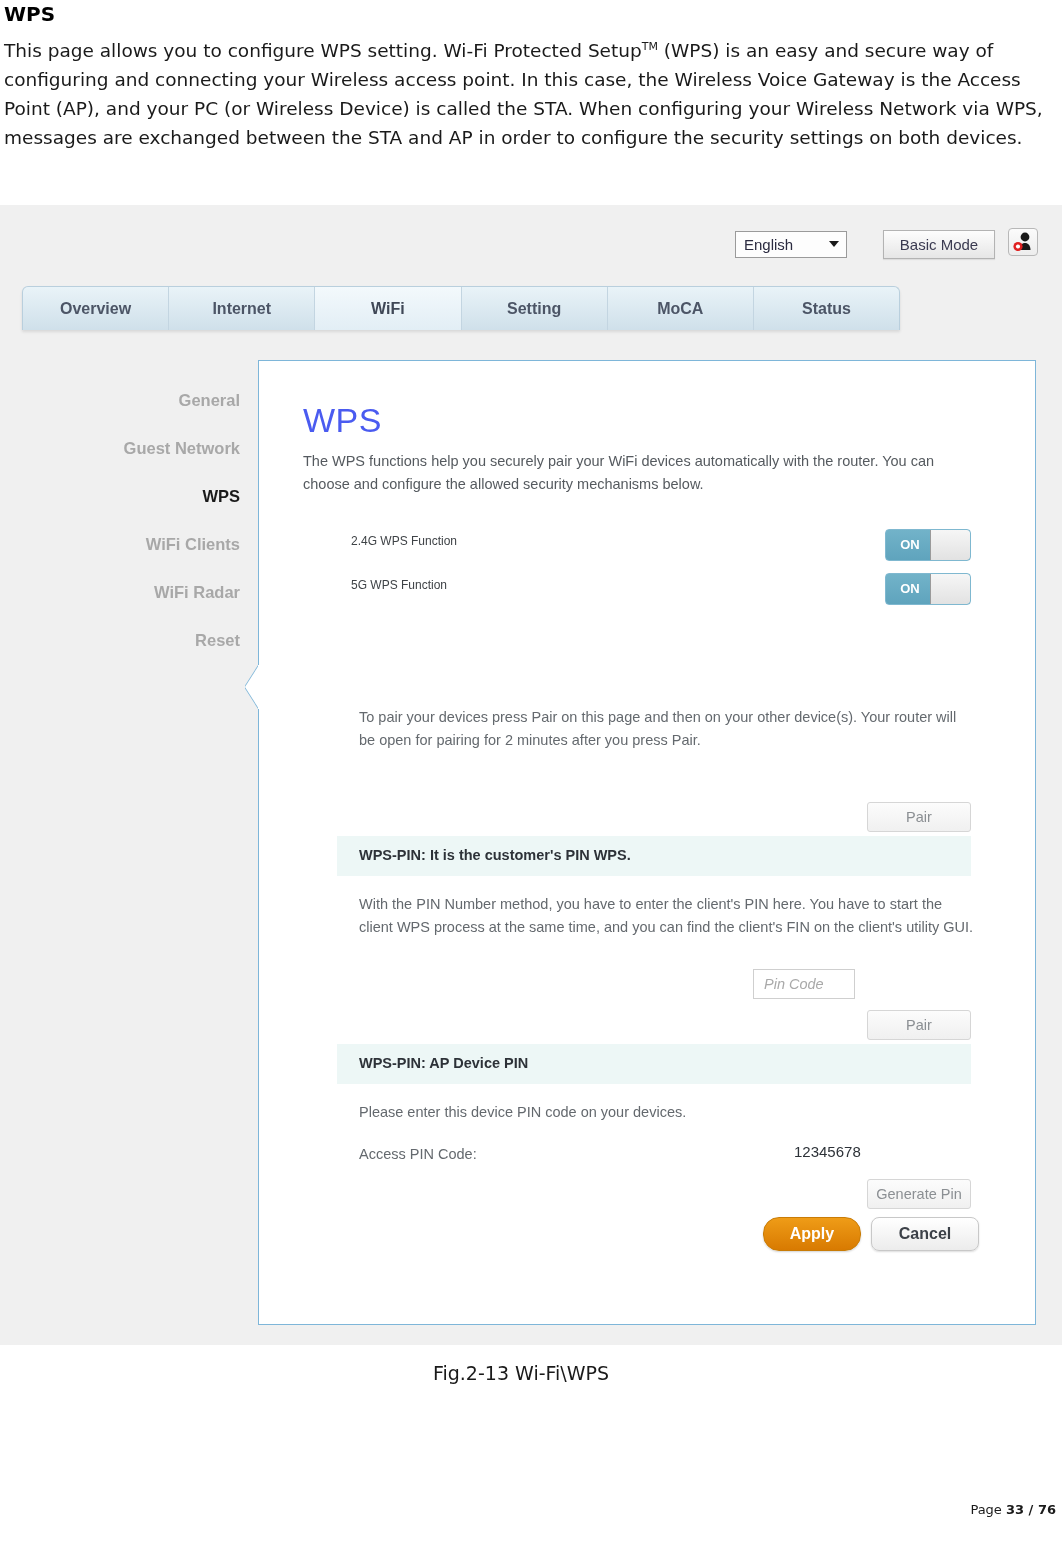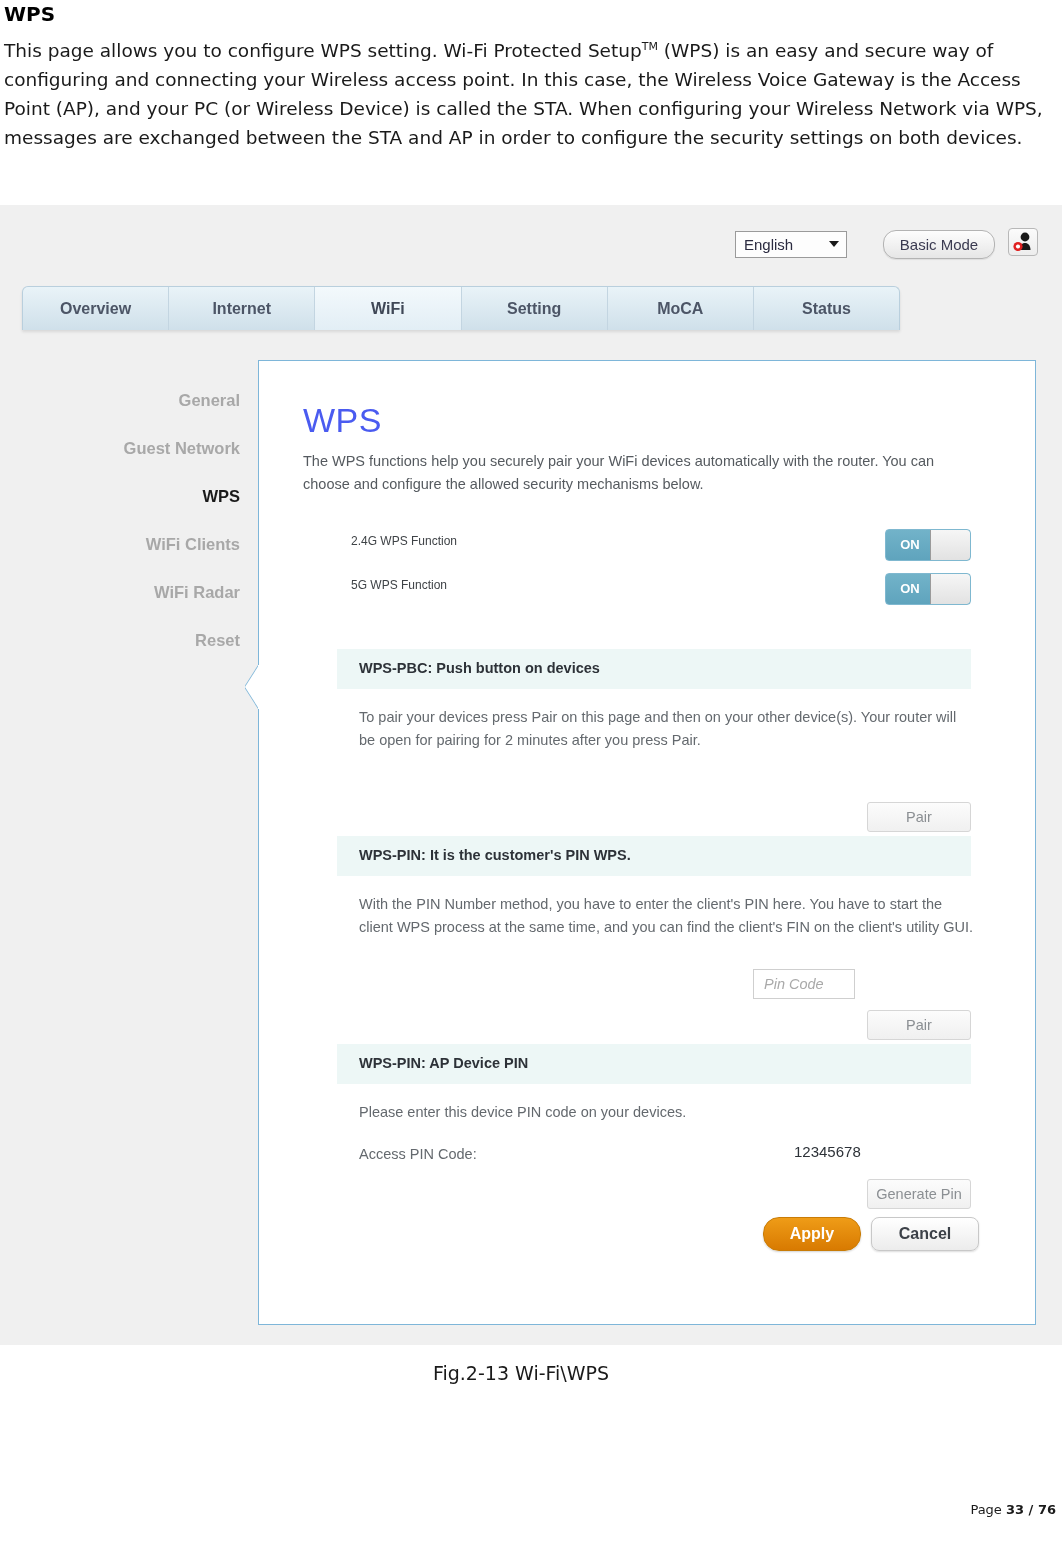--- a/index.html
+++ b/index.html
@@ -86,21 +86,21 @@
     border-top: 6px solid #1a1a1a;
   }
   .basic-mode {
     position: absolute;
     left: 883px;
     top: 25px;
     width: 112px;
     height: 29px;
     box-sizing: border-box;
     border: 1px solid #b3b3b3;
-    border-radius: 13px;
+    border-radius: 0;
     background: linear-gradient(#fdfdfd, #e6e6e6);
     font-size: 15px;
     color: #3a3a50;
     text-align: center;
     line-height: 27px;
     cursor: pointer;
     box-shadow: 0 1px 1px rgba(0,0,0,0.08);
   }
   .user-btn {
     position: absolute;
@@ -447,23 +447,20 @@
     </div>
 
     <div class="fn-row" style="top:212px;">
       <div class="fn-label">5G WPS Function</div>
       <div class="toggle">
         <div class="on-label">ON</div>
         <div class="knob"></div>
       </div>
     </div>
 
-    <div class="sect-head" style="top:288px;">
-      <span>WPS-PBC: Push button on devices</span>
-    </div>
     <div class="sect-body" style="top:345px;">To pair your devices press Pair on this page and then on your other device(s). Your router will be open for pairing for 2 minutes after you press Pair.</div>
     <div class="btn-grey" style="left:608px; top:400px;">Pair</div>
 
     <div class="sect-head" style="top:475px;">
       <span>WPS-PIN: It is the customer's PIN WPS.</span>
     </div>
     <div class="sect-body" style="top:532px;">With the PIN Number method, you have to enter the client's PIN here. You have to start the client WPS process at the same time, and you can find the client's FIN on the client's utility GUI.</div>
     <div class="pin-input" style="left:494px; top:608px;">Pin Code</div>
     <div class="btn-grey" style="left:608px; top:608px;">Pair</div>
 

